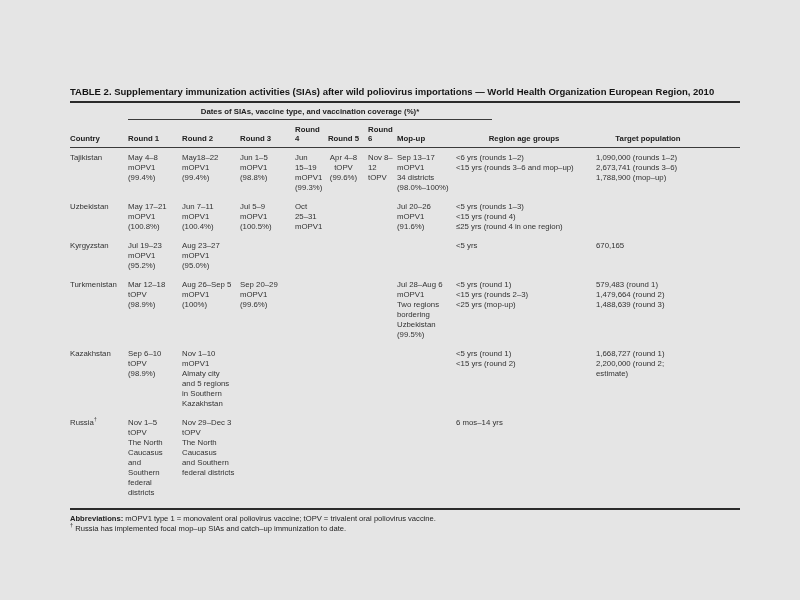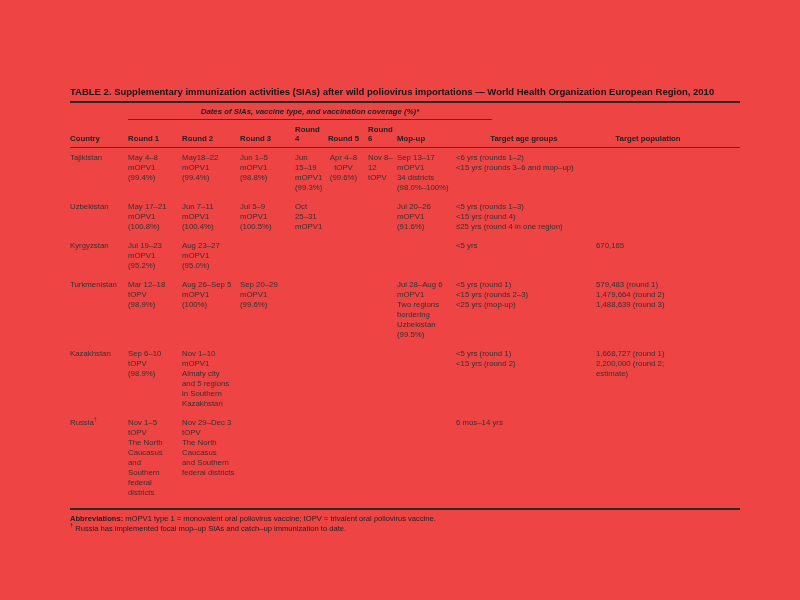--- a/index.html
+++ b/index.html
@@ -9,21 +9,21 @@
     width: 800px;
     height: 600px;
     font-family: "Liberation Sans", sans-serif;
     color: #333;
     overflow: hidden;
   }
   .page {
     position: relative;
     width: 800px;
     height: 600px;
-    background: #ef4444;
+    background: #e5e5e5;
   }
   .sheet {
     position: absolute;
     left: 70px;
     top: 86px;
     width: 670px;
   }
   .title {
     font-size: 9.5px;
     font-weight: bold;
@@ -41,21 +41,20 @@
     width: 364px;
   }
   .span-header {
     text-align: center;
     font-size: 7.8px;
     font-weight: bold;
     color: #222;
     padding: 4px 0 3px 0;
     border-bottom: 1.5px solid #3a3a3a;
     white-space: nowrap;
-    font-style: italic;
   }
   .header-row {
     display: flex;
     align-items: flex-end;
     font-size: 7.8px;
     font-weight: bold;
     color: #222;
     padding: 5px 0 4px 0;
     border-bottom: 1.5px solid #3a3a3a;
   }
@@ -118,21 +117,21 @@
 
     <div class="header-row" id="header-row">
         <div class="cell w-country">Country</div>
         <div class="cell w-0">Round 1</div>
         <div class="cell w-1">Round 2</div>
         <div class="cell w-2">Round 3</div>
         <div class="cell w-3">Round 4</div>
         <div class="cell w-4">Round 5</div>
         <div class="cell w-5">Round 6</div>
         <div class="cell w-6">Mop-up</div>
-        <div class="cell w-7 hdr-center">Target age groups</div>
+        <div class="cell w-7 hdr-center">Region age groups</div>
         <div class="cell w-8 hdr-center">Target population</div>
       </div>
 
     <div class="rows" id="rows">
         <div class="trow">
           <div class="cell w-country">Tajikistan</div>
           <div class="cell w-0">May 4–8
 mOPV1
 (99.4%)</div>
           <div class="cell w-1">May18–22
@@ -148,20 +147,23 @@
 tOPV
 (99.6%)</div>
           <div class="cell w-5">Nov 8–12
 tOPV</div>
           <div class="cell w-6">Sep 13–17
 mOPV1
 34 districts
 (98.0%–100%)</div>
           <div class="cell w-7">&lt;6 yrs (rounds 1–2)
 &lt;15 yrs (rounds 3–6 and mop–up)</div>
+          <div class="cell w-8">1,090,000 (rounds 1–2)
+2,673,741 (rounds 3–6)
+1,788,900 (mop–up)</div>
         </div>
         <div class="trow">
           <div class="cell w-country">Uzbekistan</div>
           <div class="cell w-0">May 17–21
 mOPV1
 (100.8%)</div>
           <div class="cell w-1">Jun 7–11
 mOPV1
 (100.4%)</div>
           <div class="cell w-2">Jul 5–9

